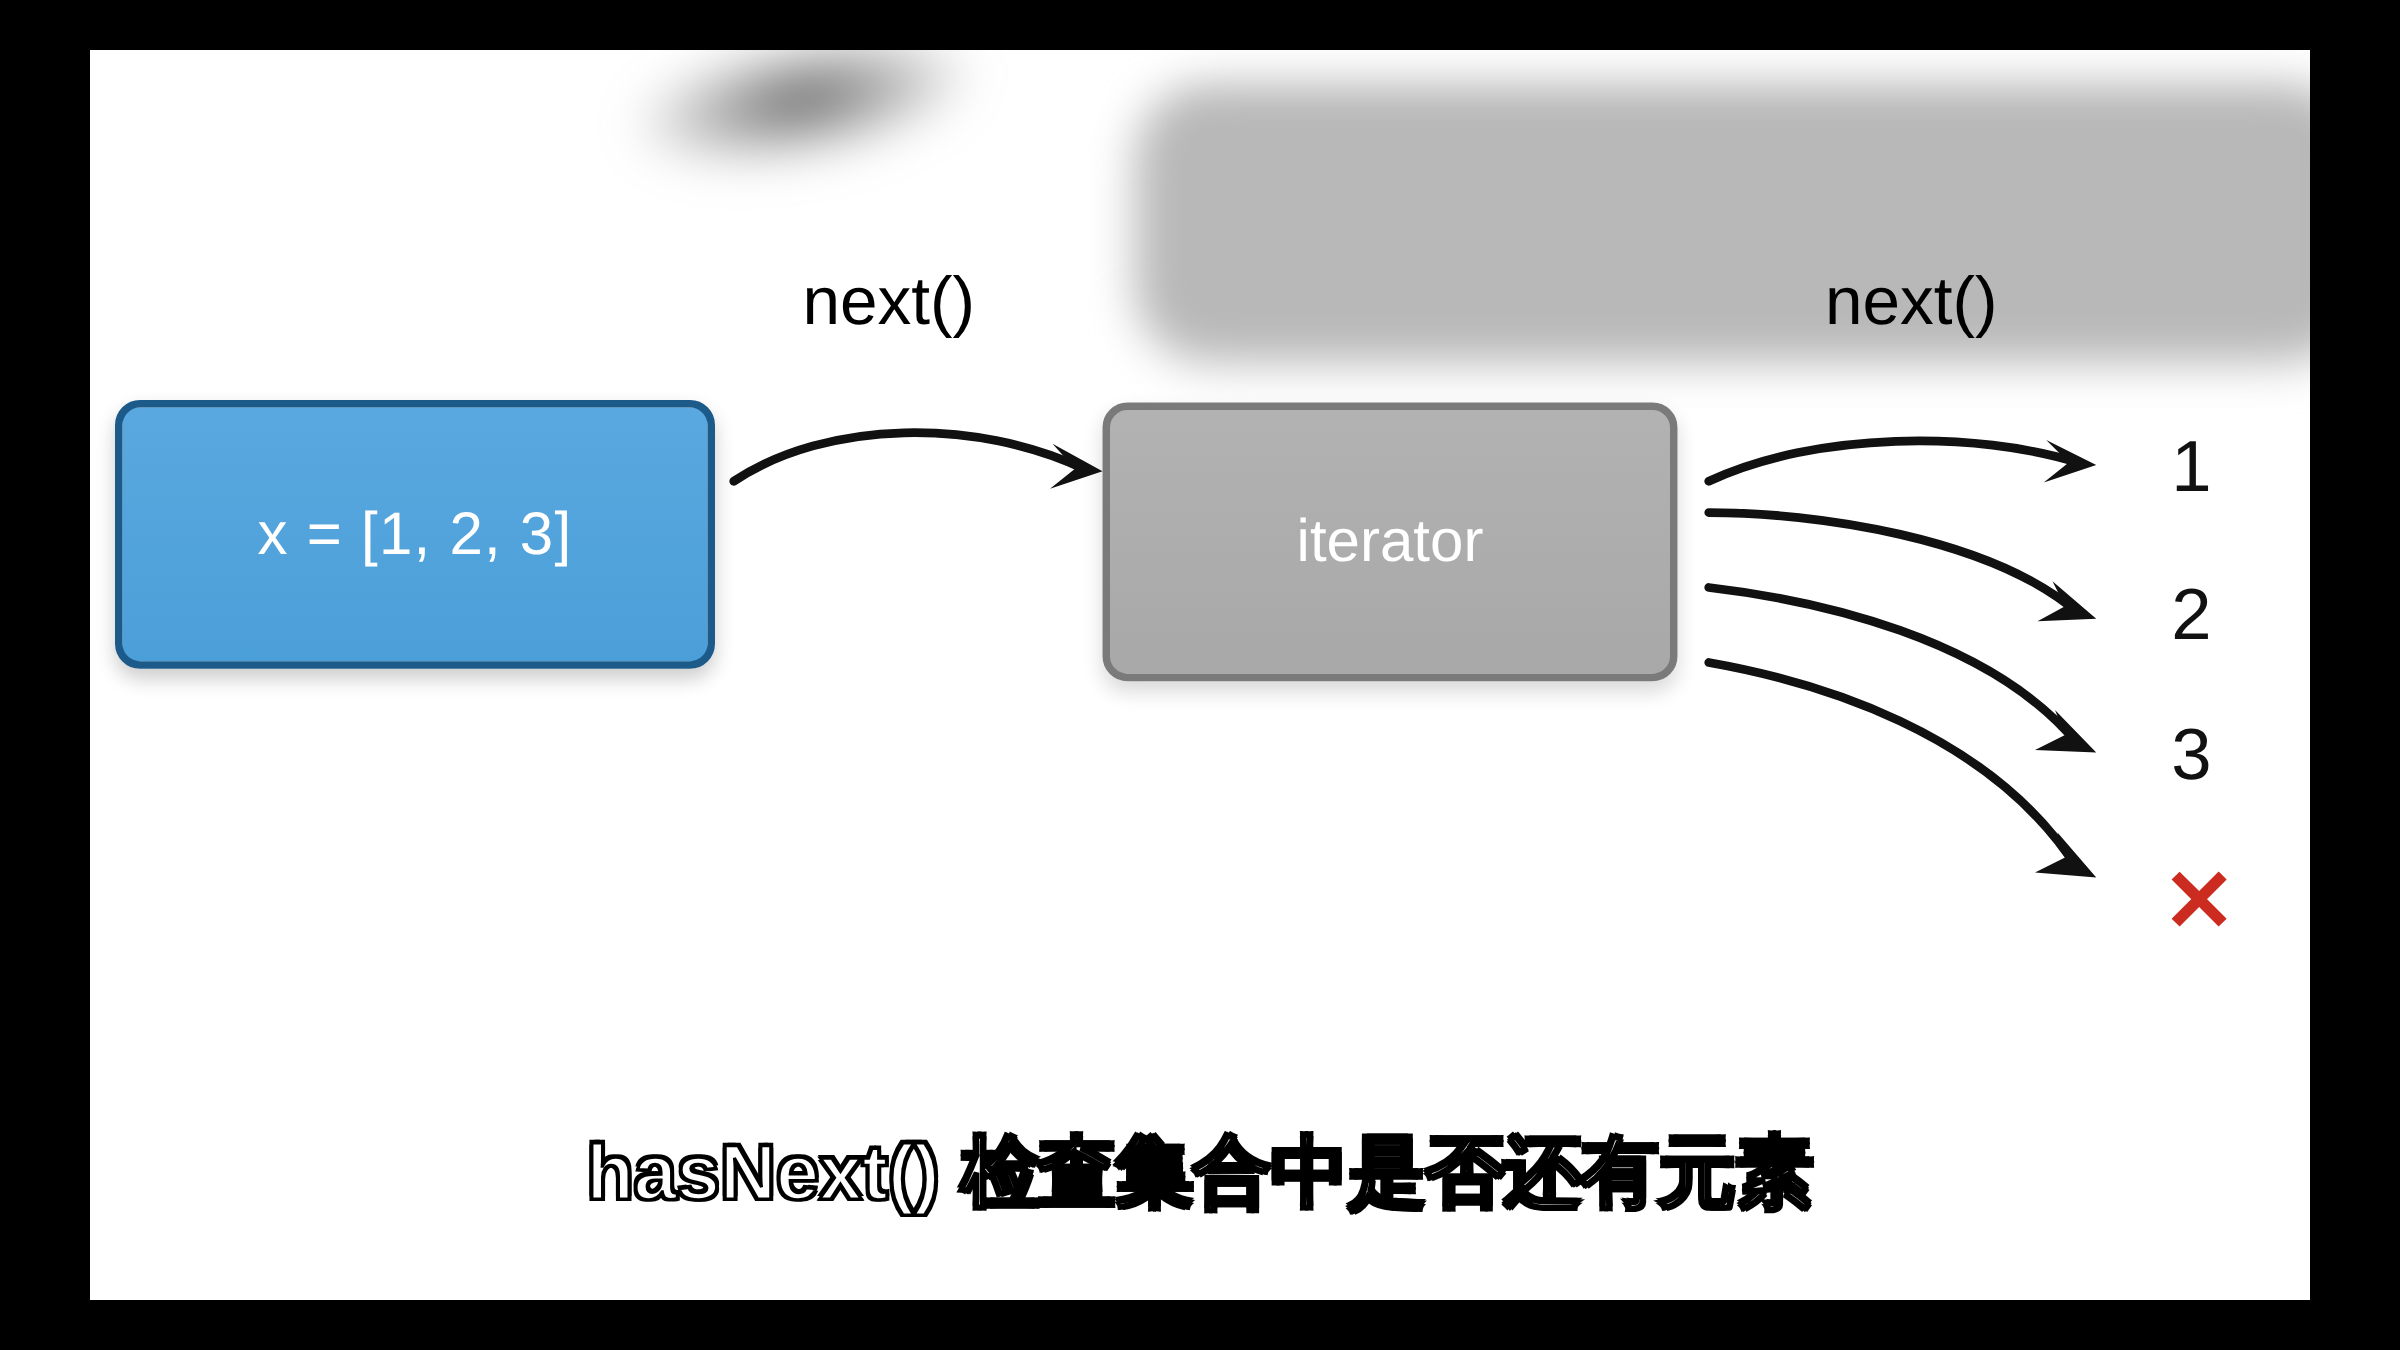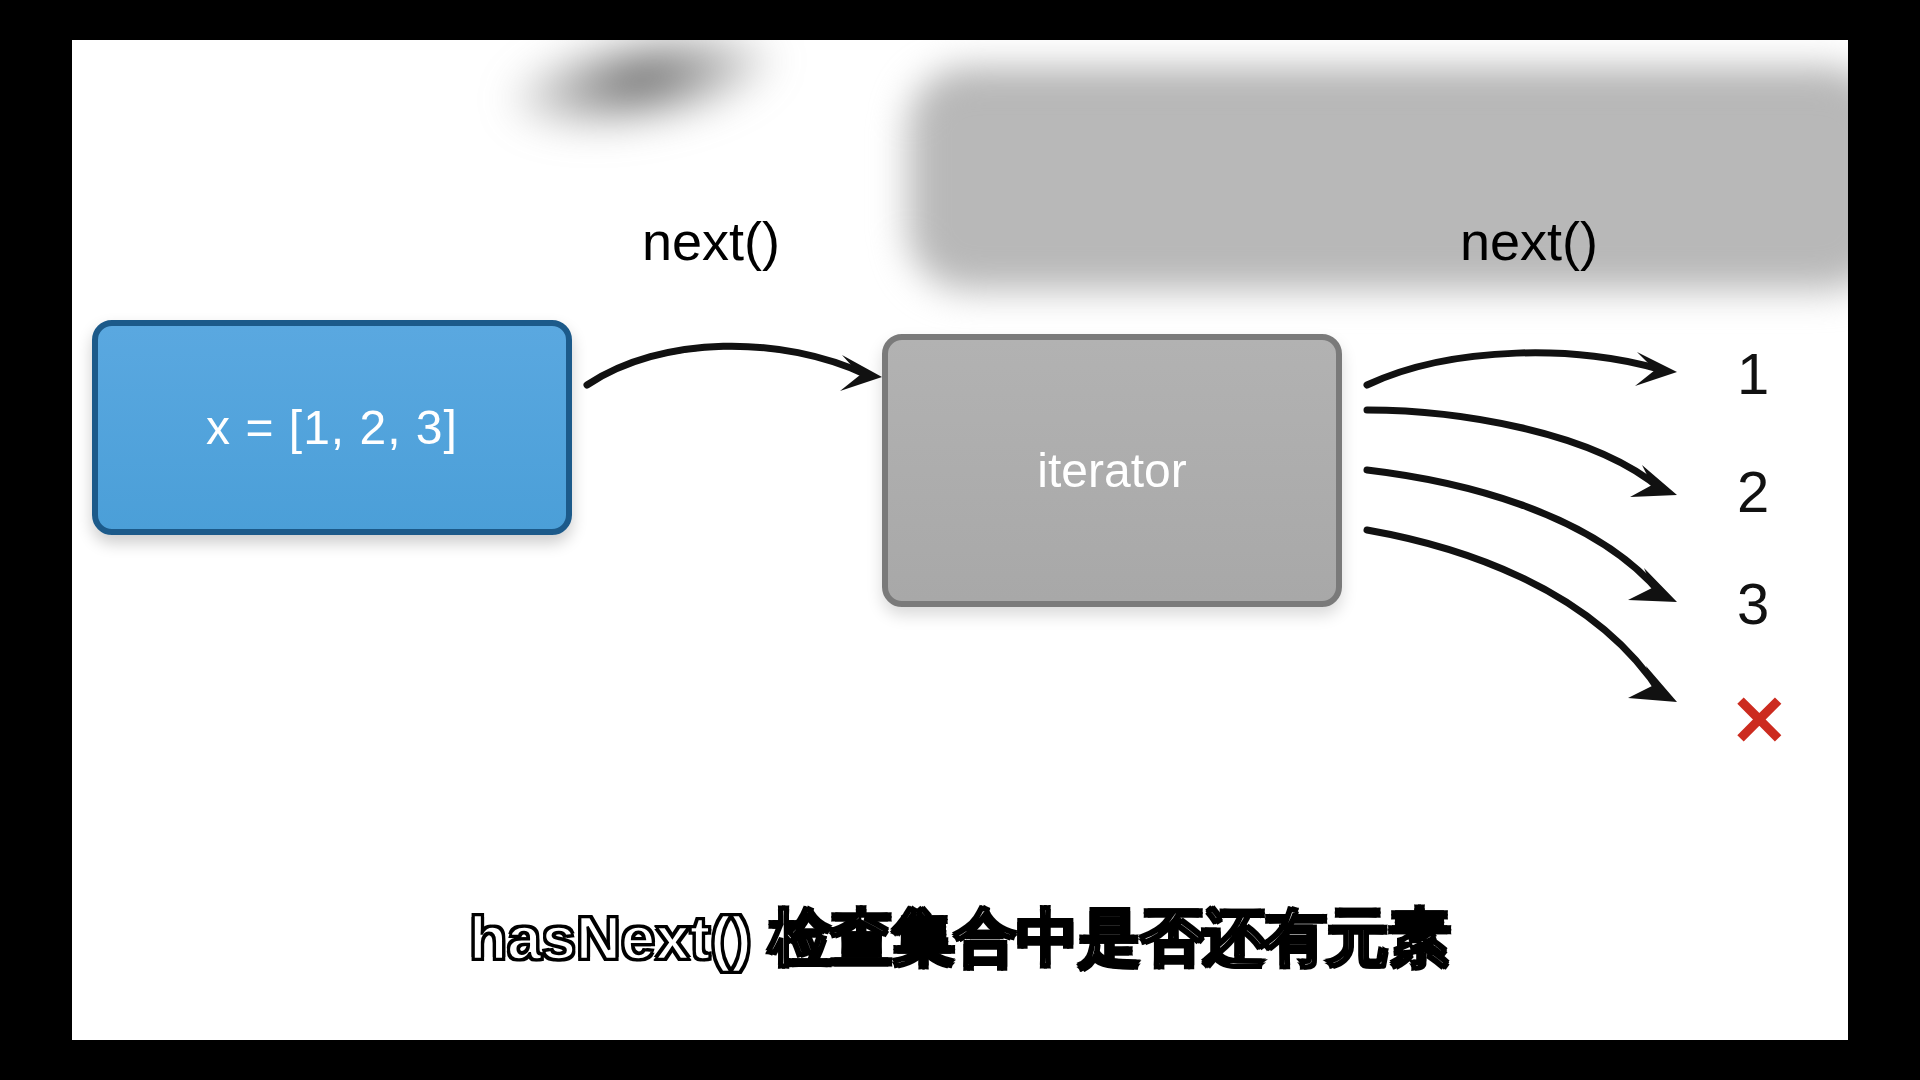--- a/index.html
+++ b/index.html
@@ -64,26 +64,25 @@
     left: 20px; top: 280px;
     width: 480px; height: 215px;
     background: linear-gradient(to bottom, #5aa8e0 0%, #4b9fd8 100%);
     border: 6px solid #1c5a8a;
     color: #fff;
     box-shadow: 0 8px 16px rgba(0,0,0,0.2);
     letter-spacing: 1px;
   }
   .box-iter {
     left: 810px; top: 282px;
-    width: 460px; height: 273px;
+    width: 460px; height: 223px;
     background: linear-gradient(to bottom, #b2b2b2 0%, #a8a8a8 100%);
     border: 6px solid #7a7a7a;
     color: #fff;
     box-shadow: 0 8px 16px rgba(0,0,0,0.15);
-    margin-top: 12px;
   }
 
   .arrow-svg {
     position: absolute;
     overflow: visible;
   }
   .arrow-iter   { left: 510px;  top: 285px; width: 320px; height: 100px; }
   .arrow-next-1 { left: 1290px; top: 300px; width: 330px; height:  60px; }
   .arrow-next-2 { left: 1290px; top: 355px; width: 330px; height: 120px; }
   .arrow-next-3 { left: 1290px; top: 420px; width: 330px; height: 160px; }

